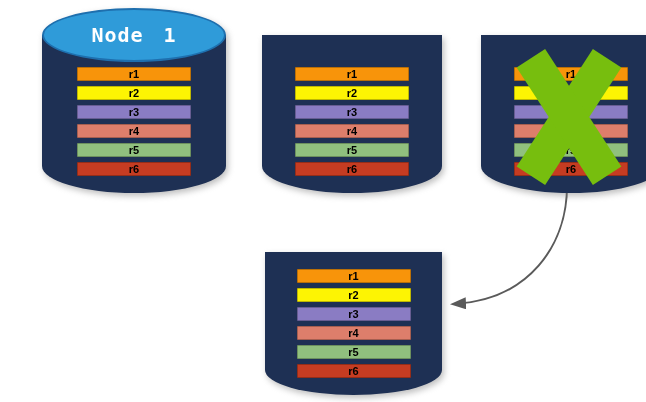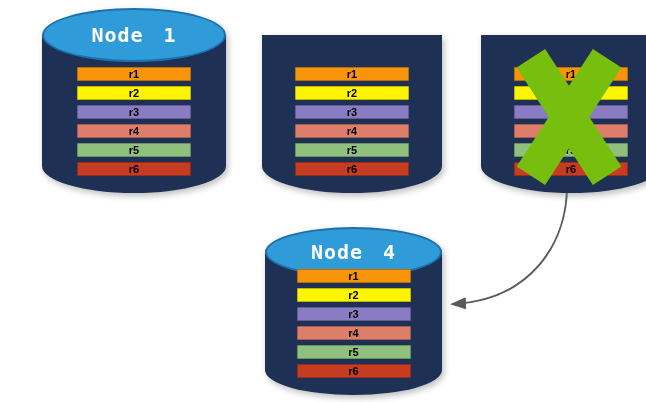--- a/index.html
+++ b/index.html
@@ -157,23 +157,20 @@
         </div>
       </div>
     <div class="x-overlay">
       <div class="x-stroke a"></div>
       <div class="x-stroke b"></div>
     </div>
   </div>
 
   <div class="cylinder node4">
     <div class="cyl-body"></div>
-    <div class="cyl-top">
-      <span class="node-label">Node 4</span>
-    </div>
     <div class="bars">
         <div class="bar" style="background: rgb(248, 148, 10);">
           <span>r1</span>
         </div>
         <div class="bar" style="background: rgb(253, 244, 3);">
           <span>r2</span>
         </div>
         <div class="bar" style="background: rgb(138, 124, 195);">
           <span>r3</span>
         </div>

